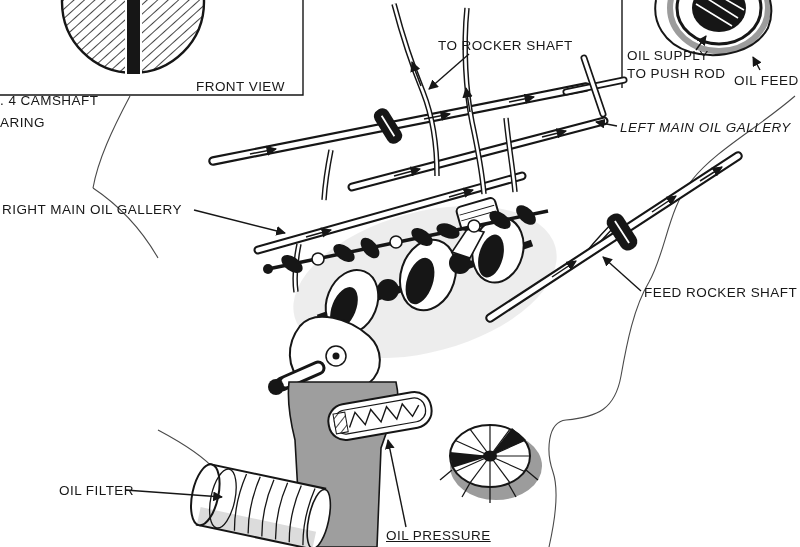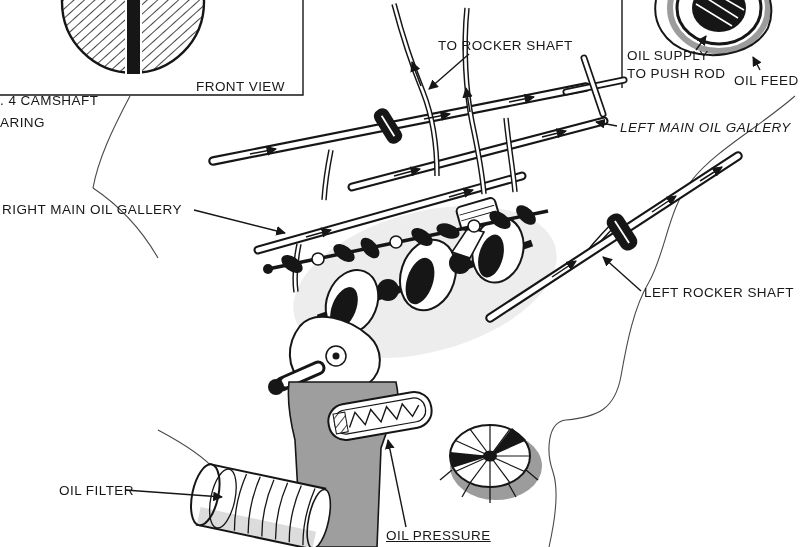--- a/index.html
+++ b/index.html
@@ -248,21 +248,21 @@
 
   <div class="lbl" style="left:620px;top:119px;font-style:italic;">
     <span>LEFT MAIN OIL GALLERY</span>
   </div>
 
   <div class="lbl" style="left:2px;top:201px;">
     <span>RIGHT MAIN OIL GALLERY</span>
   </div>
 
   <div class="lbl" style="left:644px;top:284px;">
-    <span>LEFT ROCKER SHAFT</span>
+    <span>FEED ROCKER SHAFT</span>
   </div>
 
   <div class="lbl" style="left:59px;top:482px;">
     <span>OIL FILTER</span>
   </div>
 
   <div class="lbl" style="left:386px;top:527px;text-decoration:underline;">
     <span>OIL PRESSURE</span>
   </div>
 

